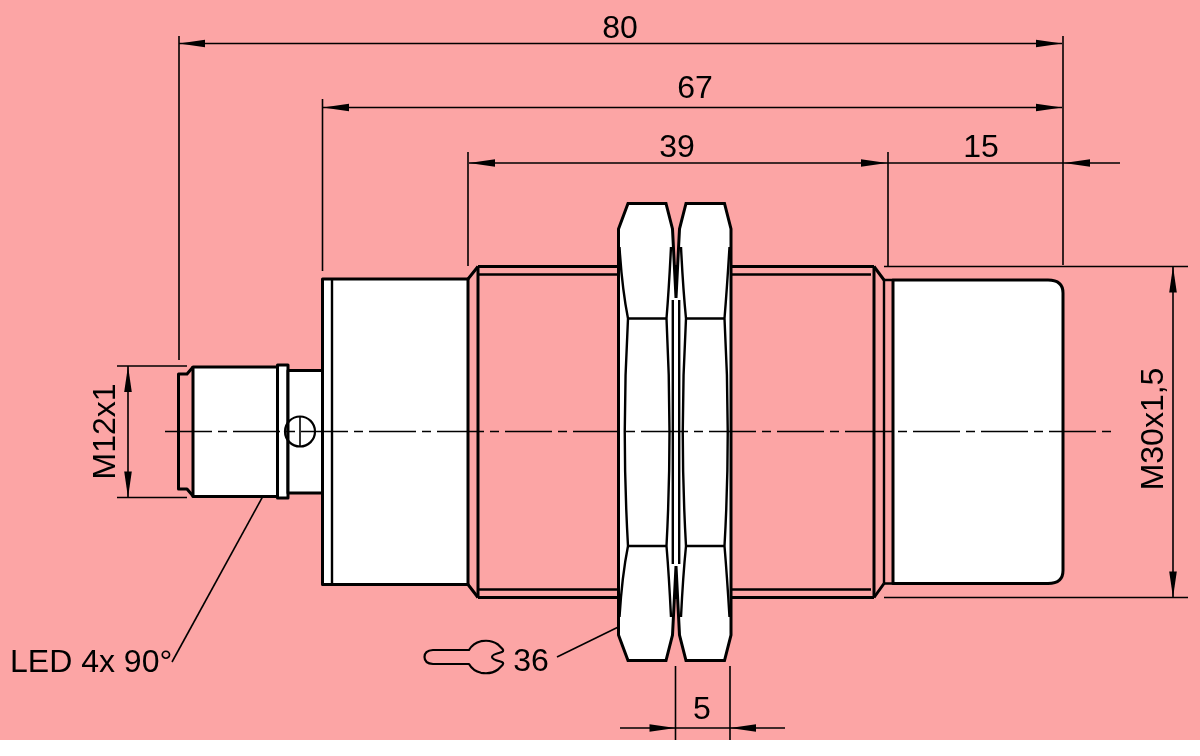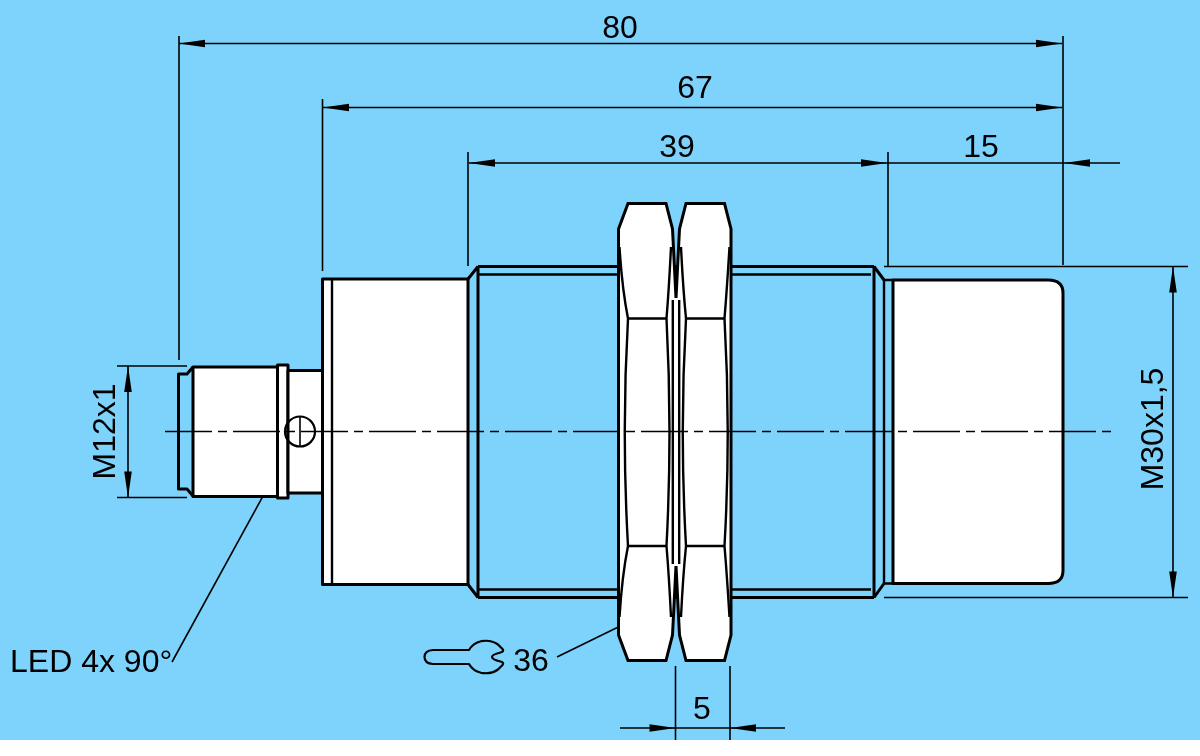--- a/index.html
+++ b/index.html
@@ -1,16 +1,16 @@
 <!DOCTYPE html>
 <html><head>
 <meta charset="utf-8">
 <style>
   html,body{margin:0;padding:0;background:#fff;}
-  .stage{position:relative;width:1200px;height:740px;background:#7dd3fc;overflow:hidden;}
+  .stage{position:relative;width:1200px;height:740px;background:#fca5a5;overflow:hidden;}
   svg{display:block;}
   .thin{stroke:#000;stroke-width:1.6;fill:none;}
   .med{stroke:#000;stroke-width:2.4;fill:none;}
   .outline{stroke:#000;stroke-width:3;fill:none;stroke-linejoin:round;}
   .outline-fill{stroke:#000;stroke-width:3;fill:#fff;stroke-linejoin:round;}
   .centerline{stroke:#000;stroke-width:1.6;fill:none;stroke-dasharray:47 6 9 6;}
   .arrow{fill:#000;stroke:none;}
   text{font-family:"Liberation Sans","DejaVu Sans",sans-serif;font-size:32px;fill:#000;}
 </style>
 </head>

